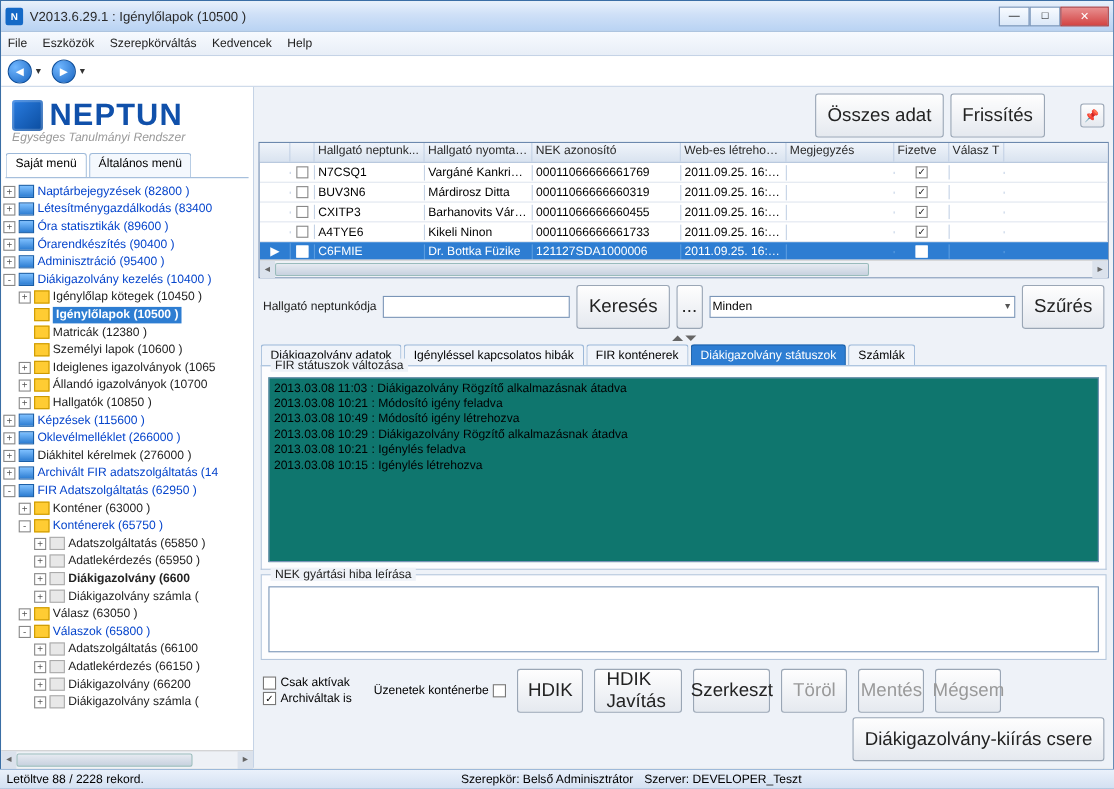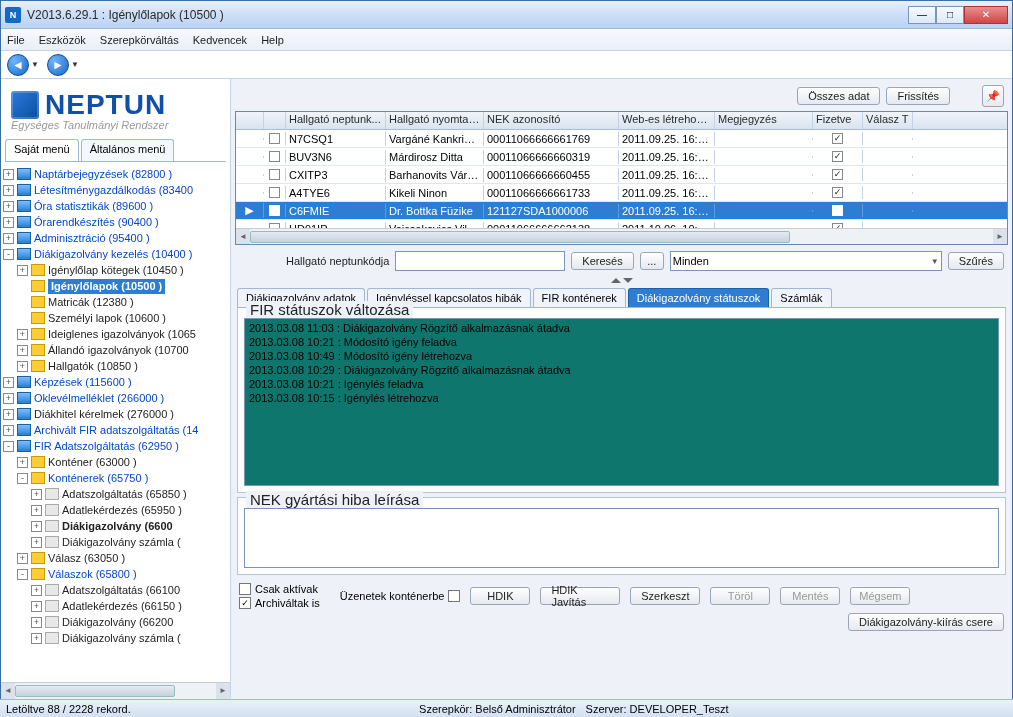--- a/index.html
+++ b/index.html
@@ -123,25 +123,25 @@
     background:#eef2f8;
     position:relative;
     overflow:hidden;
   }
   .topbtns {
     display:flex; justify-content:flex-end; gap:6px;
     padding:6px 8px 4px 8px;
     align-items:center;
   }
   .btn {
-    height:18px; padding:0 10px;
+    height:40px; padding:0 10px;
     background:linear-gradient(#fefefe,#e5e9ef);
     border:1px solid #9aa6b5;
     border-radius:3px;
-    font-size:11px;
+    font-size:17px;
     display:inline-flex;align-items:center;justify-content:center;
     color:#222;
   }
   .btn.dis { color:#999; }
   .iconbtn {
     width:22px;height:22px;border:1px solid #9aa6b5;background:linear-gradient(#fefefe,#e5e9ef);border-radius:3px;
     display:flex;align-items:center;justify-content:center;
   }
   
   .gridwrap {
@@ -170,21 +170,21 @@
     height:16px;background:#eef1f6;border-top:1px solid #ccc;position:relative;
   }
   .hscroll .thumb{position:absolute;left:14px;top:2px;height:12px;width:540px;background:linear-gradient(#e6eaf1,#c7d1df);border:1px solid #9bb;border-radius:2px;}
   .hscroll .arL,.hscroll .arR{position:absolute;top:0;width:14px;height:16px;background:#dbe2ec;text-align:center;font-size:8px;line-height:16px;color:#666;}
   .hscroll .arL{left:0;} .hscroll .arR{right:0;}
   
   .searchrow {
     display:flex;align-items:center;gap:6px;
     padding:6px 8px 4px 8px;
   }
-  .txtlabel { color:#222;margin-left:47px; }
+  .txtlabel { color:#222; }
   .input {
     height:20px;border:1px solid #7a95b7;background:#fff;padding:0 3px;font-size:11px;
   }
   .select {
     height:20px;border:1px solid #7a95b7;background:#fff;font-size:11px;padding:0 2px;
     display:flex;align-items:center;justify-content:space-between;
   }
   .select .dd{font-size:8px;color:#555;margin-left:4px;}
   
   .splitbar { height:10px;display:flex;justify-content:center;align-items:center;}
@@ -202,21 +202,21 @@
   .lowtab.active{ background:#2d7dd2;color:#fff;border-color:#1a5fa8;}
   
   .groupbox {
     margin:0 6px 4px 6px;
     border:1px solid #b5c6dc;
     background:#fdfdfe;
     position:relative;
     padding:10px 6px 6px 6px;
   }
   .groupbox .legend {
-    position:absolute;top:-7px;left:8px;background:#eef2f8;padding:0 4px;font-size:15px;color:#222;
+    position:absolute;top:-7px;left:8px;background:#eef2f8;padding:0 4px;font-size:11px;color:#222;
   }
   .logarea {
     border:1px solid #7a95b7;background:#0f766e;height:168px;overflow:auto;padding:2px 4px;font-size:11px;line-height:14px;
   }
   .errbox .ta {
     border:1px solid #7a95b7;background:#fff;height:60px;width:100%;
   }
   
   .actrow {
     display:flex;align-items:center;gap:10px;padding:4px 8px;

